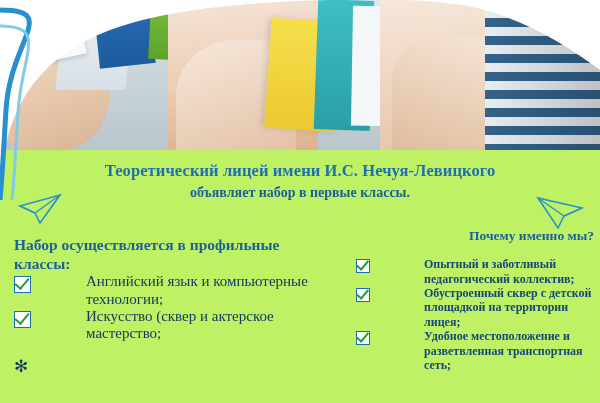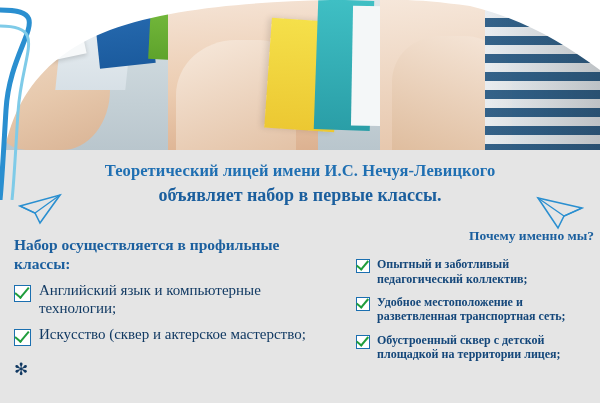--- a/index.html
+++ b/index.html
@@ -11,21 +11,21 @@
     height: 403px;
     overflow: hidden;
     font-family: "Liberation Serif", serif;
     background: #ffffff;
   }
   .poster {
     position: relative;
     width: 600px;
     height: 403px;
     overflow: hidden;
-    background: #e5e5e5;
+    background: #bef264;
   }
 
   
   .photo {
     position: absolute;
     left: 0; top: 0;
     width: 600px;
     height: 150px;
     overflow: hidden;
     background: #cfd9de;
@@ -139,21 +139,21 @@
   .headline-title {
     font-size: 16.5px;
     font-weight: bold;
     color: #1f6fb2;
     letter-spacing: 0.1px;
     line-height: 1.15;
     padding: 0 30px;
   }
   .headline-sub {
     margin-top: 4px;
-    font-size: 18px;
+    font-size: 14px;
     font-weight: bold;
     color: #1b5f9e;
     line-height: 1.15;
   }
 
   
   .cols {
     position: absolute;
     top: 228px;
     left: 0;
@@ -184,21 +184,21 @@
     margin-bottom: 13px;
   }
   ul.items {
     list-style: none;
     margin: 0;
     padding: 0;
   }
   ul.items li {
     display: flex;
     align-items: flex-start;
-    margin-top: 9px;
+    gap: 47px;
   }
   .mark {
     flex: 0 0 auto;
     width: 15px;
     height: 15px;
     border: 1.6px solid #1b6fb0;
     position: relative;
     margin-right: 8px;
     margin-top: 3px;
     background: #ffffff;
@@ -334,23 +334,23 @@
 
     <div class="col-right">
       <div class="col-heading">Почему именно мы?</div>
       <ul class="items">
         <li>
           <span class="mark"></span>
           <span class="item-text">Опытный и заботливый педагогический коллектив;</span>
         </li>
         <li>
           <span class="mark"></span>
+          <span class="item-text">Обустроенный сквер с детской площадкой на территории лицея;</span>
+        </li>
+        <li>
+          <span class="mark"></span>
           <span class="item-text">Удобное местоположение и разветвленная транспортная сеть;</span>
-        </li>
-        <li>
-          <span class="mark"></span>
-          <span class="item-text">Обустроенный сквер с детской площадкой на территории лицея;</span>
         </li>
       </ul>
     </div>
 
   </div>
 </div>
 
 </body></html>

